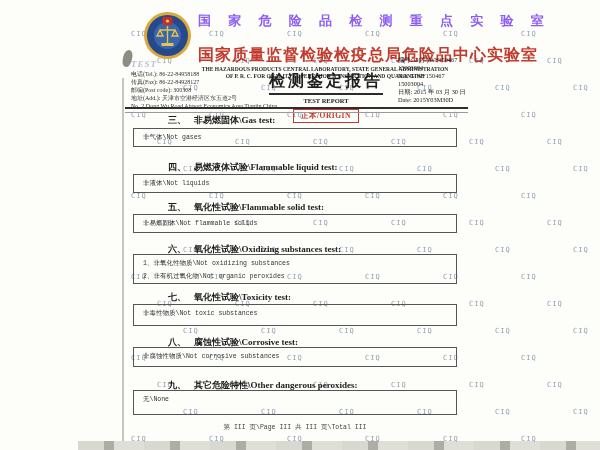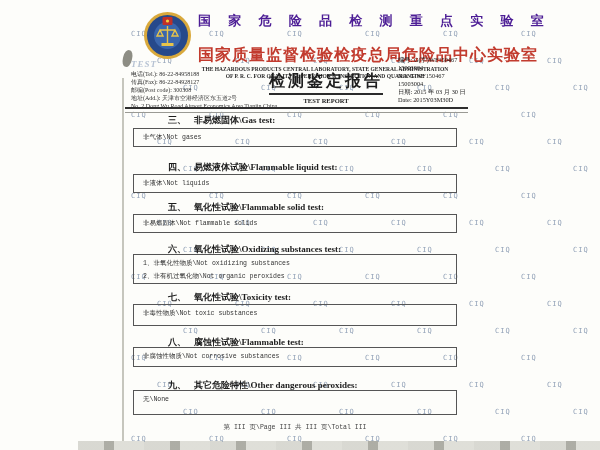--- a/index.html
+++ b/index.html
@@ -17,21 +17,21 @@
     font-size:7px;letter-spacing:1px;color:rgba(116,136,165,0.8);
   }
   
   .scan-left-edge{position:absolute;left:122px;top:78px;width:2px;height:363px;background:#c6c6bd;z-index:0;}
   .scan-smudge{position:absolute;left:123px;top:50px;width:9px;height:17px;background:#8d8d84;border-radius:45%;transform:rotate(14deg);z-index:0;}
   .scan-bottom{position:absolute;left:78px;top:441px;width:522px;height:9px;z-index:0;
     background:repeating-linear-gradient(90deg,#c9c9c1 0 26px,#8b8b81 26px 36px,#d2d2ca 36px 66px);opacity:.7;}
   
   .emblem{position:absolute;left:143px;top:11px;width:49px;height:49px;z-index:2;}
   .org-titles{position:absolute;left:198px;top:12px;width:254px;text-align:center;z-index:2;}
-  .org-cn1{font-size:13px;font-weight:bold;letter-spacing:7px;color:#4c1d95;white-space:nowrap;}
+  .org-cn1{font-size:13px;font-weight:bold;letter-spacing:7px;color:#8b5cf6;white-space:nowrap;}
   .org-cn2{font-size:16px;font-weight:bold;letter-spacing:1px;color:#c23b2e;white-space:nowrap;margin-top:15px;}
   .org-cn3{font-size:12px;font-weight:bold;letter-spacing:.5px;color:#c23b2e;white-space:nowrap;margin-top:1px;}
   .org-en{font-size:5.5px;font-weight:bold;color:#2a2a2a;white-space:nowrap;line-height:7px;}
   .hpcl{position:absolute;left:131px;top:59px;font-size:9px;font-weight:bold;font-style:italic;
         color:#b6c2d3;letter-spacing:1px;z-index:2;}
   .contact{position:absolute;left:131px;top:70px;width:150px;font-size:6px;line-height:8px;
            color:#333;z-index:2;font-family:"Liberation Serif",serif;}
   .report-title-block{position:absolute;left:248px;top:71px;width:156px;text-align:center;z-index:2;}
   .report-title-cn{display:inline-block;font-size:16px;font-weight:bold;letter-spacing:3px;
                    color:#1e1e1e;border-bottom:2px solid #2b2b2b;padding-bottom:1px;white-space:nowrap;}
@@ -186,20 +186,21 @@
     <div>电话(Tel.): 86-22-84958188</div>
     <div>传真(Fax): 86-22-84928127</div>
     <div>邮编(Post code): 300308</div>
     <div>地址(Add.): 天津市空港经济区东五道2号</div>
     <div>No. 2 Dong Wu Road Airport Economics Area Tianjin China</div>
   </div>
 
   <div class="report-title-block">
     <span class="report-title-cn">检测鉴定报告</span>
     <div class="report-title-en">TEST REPORT</div>
+    <div><span class="origin-stamp">正本/ORIGIN</span></div>
   </div>
 
   <div class="meta">
     <div>编号: G(字)WF150467</div>
     <div>15003004</div>
     <div>NO.  G WF150467</div>
     <div>15003004</div>
     <div>日期: 2015 年 03 月 30 日</div>
     <div>Date: 2015Y03M30D</div>
   </div>
@@ -248,21 +249,21 @@
       <div class="sec-heading" style="top: 291px;">
         <span class="sec-no">七、</span><span class="sec-title">氧化性试验\Toxicity test:</span>
       </div>
       <div class="sec-box" style="top: 304px; min-height: 22px;">
           <div class="sec-line">非毒性物质\Not toxic substances</div>
         </div>
     </div>
 
     <div class="section">
       <div class="sec-heading" style="top: 336px;">
-        <span class="sec-no">八、</span><span class="sec-title">腐蚀性试验\Flammable test:</span>
+        <span class="sec-no">八、</span><span class="sec-title">腐蚀性试验\Corrosive test:</span>
       </div>
       <div class="sec-box" style="top: 347px; min-height: 20px;">
           <div class="sec-line">非腐蚀性物质\Not corrosive substances</div>
         </div>
     </div>
 
     <div class="section">
       <div class="sec-heading" style="top: 379px;">
         <span class="sec-no">九、</span><span class="sec-title">其它危险特性\Other dangerous peroxides:</span>
       </div>

